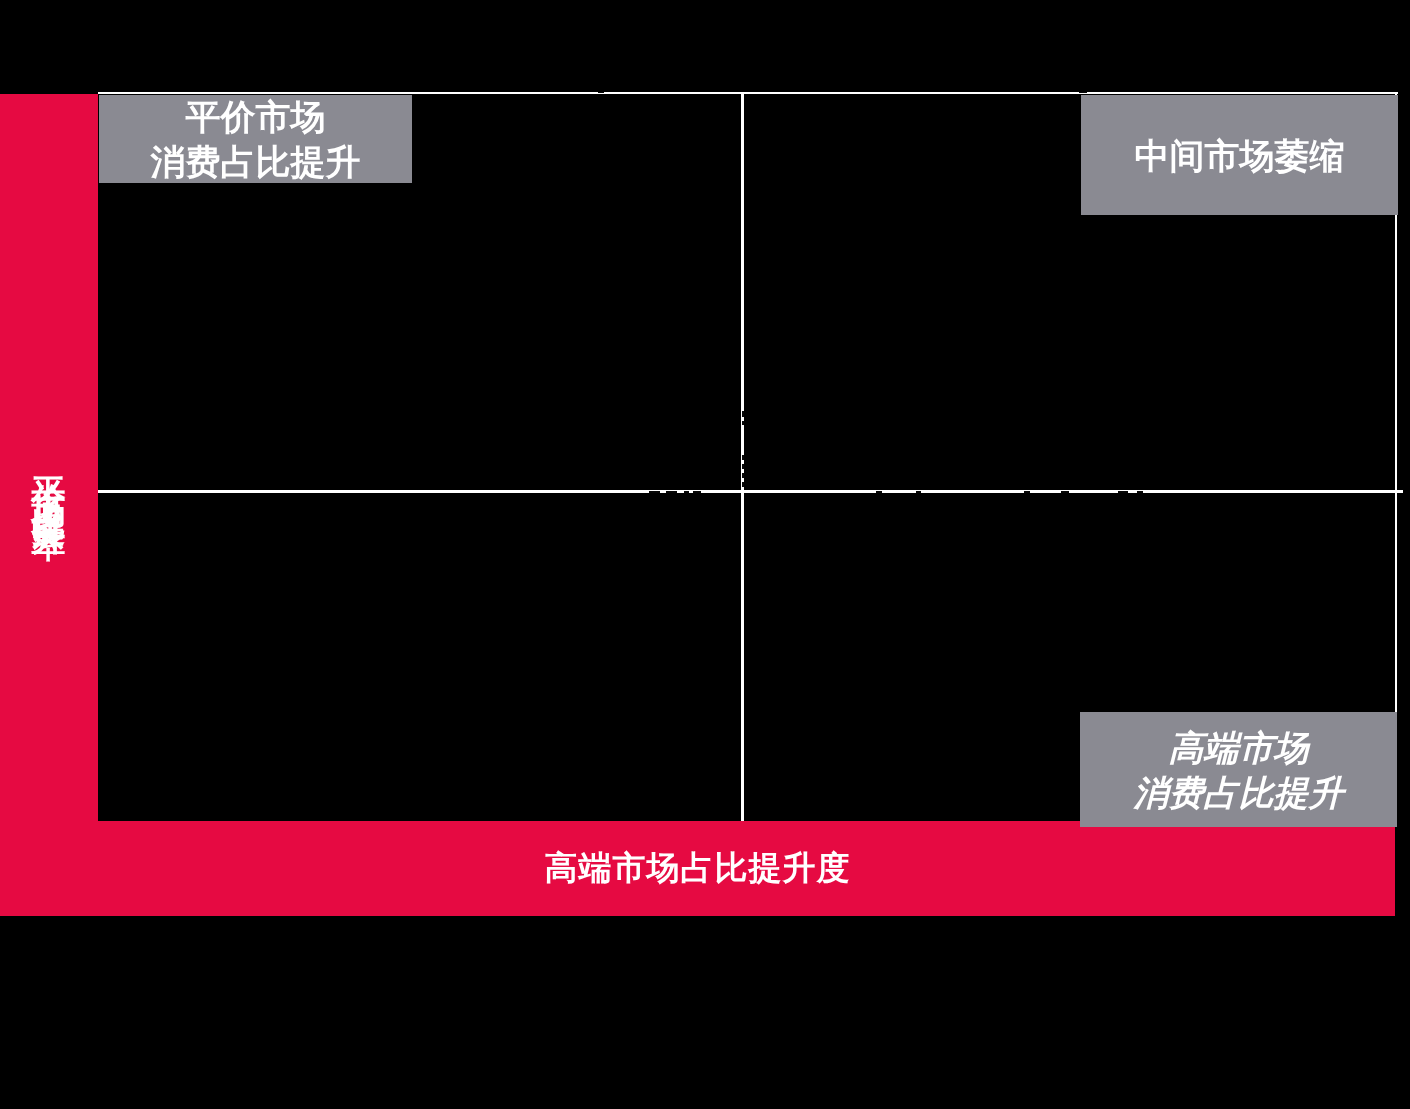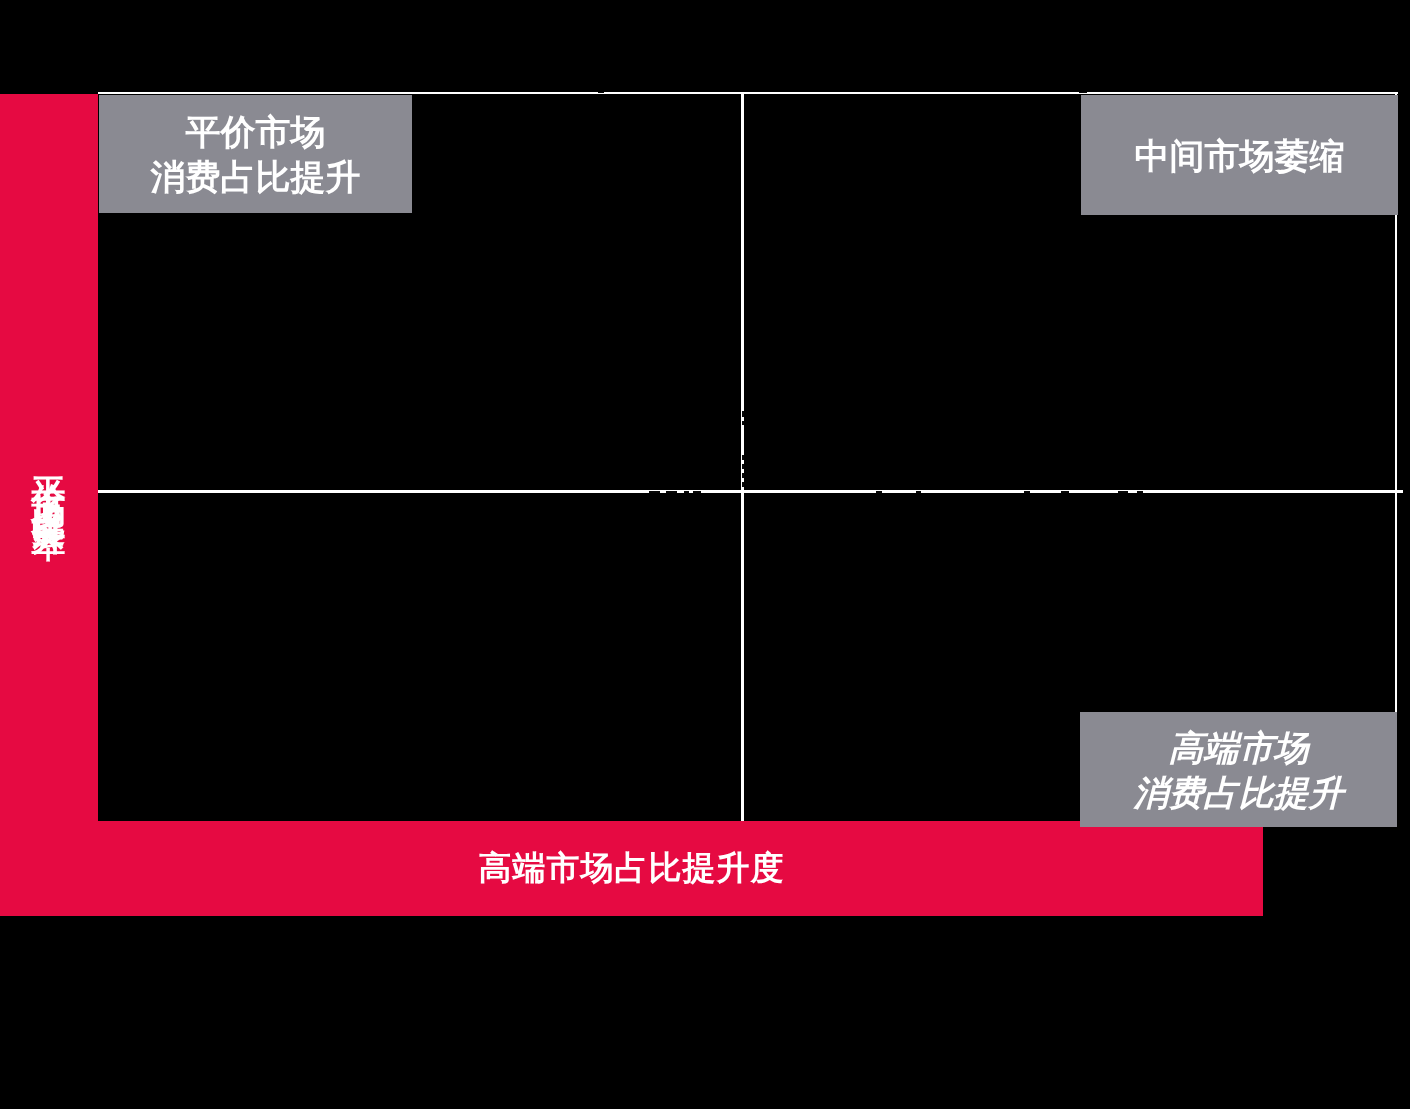--- a/index.html
+++ b/index.html
@@ -9,35 +9,35 @@
     font-family:"Liberation Sans","DejaVu Sans",sans-serif;
   }
   .bar{position:absolute;background:var(--accent-red,#E60A42);z-index:1;}
   .ybar{left:0;top:94px;width:98px;height:822px;
     display:flex;align-items:center;justify-content:center;
     padding-bottom:56px;box-sizing:border-box;}
   .ybar-text{
     writing-mode:vertical-rl;text-orientation:upright;
     color:#fff;font-weight:700;font-size:34px;letter-spacing:6px;line-height:1;
   }
-  .xbar{left:0;top:821px;width:1263px;height:95px;
+  .xbar{left:0;top:821px;width:1395px;height:95px;
     display:flex;align-items:center;justify-content:center;text-align:right;}
   .xbar-text{color:#fff;font-weight:700;font-size:33px;letter-spacing:1px;}
   .wline{position:absolute;background:var(--line-white,#ffffff);z-index:2;}
   .line-top{left:98px;top:92px;width:1300px;height:2px;}
   .line-right{left:1395px;top:92px;width:2px;height:729px;}
   .line-vmid{left:741px;top:92px;width:3px;height:729px;}
   .line-hmid{left:98px;top:490px;width:1305px;height:3px;}
   .qbox{
     position:absolute;background:var(--box-gray,#8A8A92);z-index:4;
     color:#fff;font-weight:700;font-size:35px;line-height:45px;
     display:flex;flex-direction:column;align-items:center;justify-content:center;
     text-align:center;
   }
-  .qbox-tl{left:99px;top:95px;width:313px;height:118px;}
+  .qbox-tl{left:99px;top:95px;width:313px;height:88px;}
   .qbox-tr{left:1081px;top:95px;width:317px;height:120px;align-items:center;}
   .qbox-br{left:1080px;top:712px;width:317px;height:115px;font-style:italic;}
   .nick{position:absolute;background:#070707;z-index:3;}
 </style>
 </head>
 <body>
 
 <div class="stage">
 
   <div class="bar ybar">

